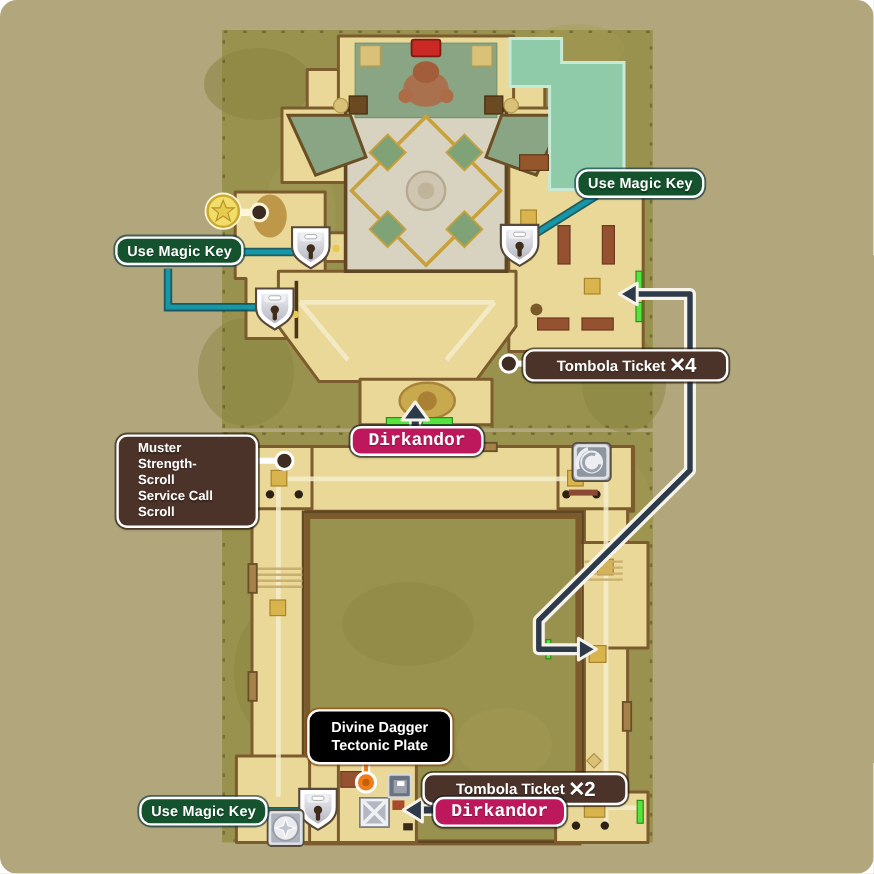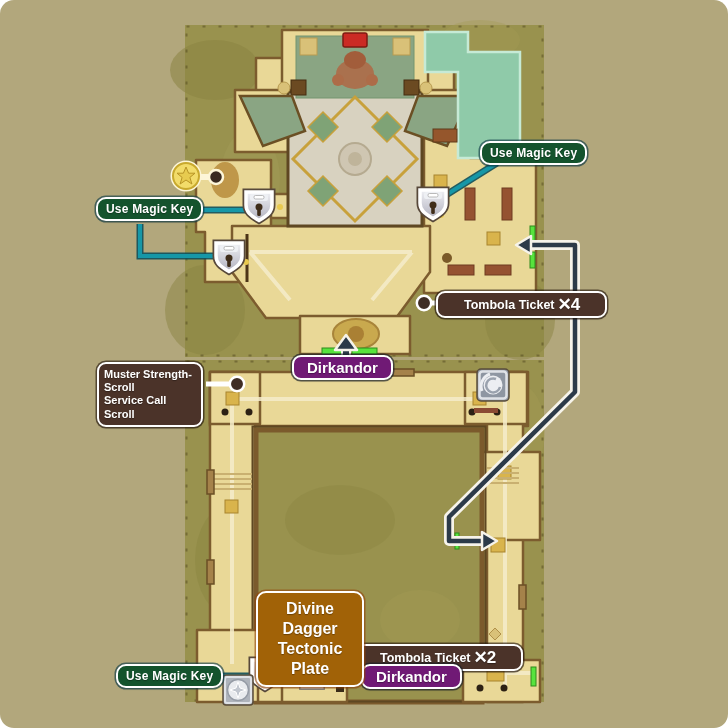--- a/index.html
+++ b/index.html
@@ -26,27 +26,27 @@
   .pinDot{fill:#3f2d24;stroke:#fff;stroke-width:2.5;}
 
   
   .lbl{position:absolute;color:#fff;font-weight:bold;white-space:nowrap;box-sizing:border-box;
        text-shadow:0 1px 1px rgba(0,0,0,.35);z-index:5;}
   .teal{background:#14532d;border:2.5px solid #fff;border-radius:10px;padding:3px 8px;
         font-size:12px;letter-spacing:.2px;box-shadow:0 0 0 1.5px rgba(16,60,70,.65),0 1px 2px rgba(0,0,0,.25);}
   .brown{background:#4b3329;border:2.5px solid #fff;border-radius:9px;padding:1px 26px;font-size:12.5px;
          display:flex;align-items:center;gap:3px;box-shadow:0 0 0 1.5px rgba(38,24,14,.65),0 1px 2px rgba(0,0,0,.25);}
   .brown .count{font-size:17px;letter-spacing:-1px;}
-  .slate{background:#701a75;border:2.5px solid #fff;border-radius:9px;padding:2px 13px;font-size:15px;
-         box-shadow:0 0 0 1.5px rgba(25,32,40,.65),0 1px 2px rgba(0,0,0,.25);}
-  .orange{background:#a16207;border:2.5px solid #fff;border-radius:10px;padding:6px 4px;font-size:16px;
-          line-height:1.25;width:108px;text-align:center;white-space:pre-line;
+  .slate{background:#be185d;border:2.5px solid #fff;border-radius:9px;padding:2px 13px;font-size:15px;
+         box-shadow:0 0 0 1.5px rgba(25,32,40,.65),0 1px 2px rgba(0,0,0,.25);font-family:Liberation Mono, monospace;}
+  .orange{background:#000000;border:2.5px solid #fff;border-radius:10px;padding:6px 4px;font-size:12px;
+          line-height:1.25;width:121px;text-align:center;white-space:pre-line;
           box-shadow:0 0 0 1.5px rgba(150,70,10,.6),0 1px 2px rgba(0,0,0,.25);}
-  .musterBox{background:#4b3329;border:2.5px solid #fff;border-radius:9px;padding:4px 5px;font-size:11px;
-             line-height:1.2;width:106px;white-space:pre-line;
+  .musterBox{background:#4b3329;border:2.5px solid #fff;border-radius:9px;padding:4px 16px;font-size:11px;
+             line-height:1.2;width:118px;white-space:pre-line;
              box-shadow:0 0 0 1.5px rgba(38,24,14,.65),0 1px 2px rgba(0,0,0,.25);}
 </style>
 </head>
 <body>
 
 <div class="page">
 <svg width="728" height="728" viewBox="0 0 728 728">
   <defs>
     <linearGradient id="lg" x1="0" y1="0" x2="0" y2="1">
       <stop offset="0" stop-color="#eff0f4"></stop>

